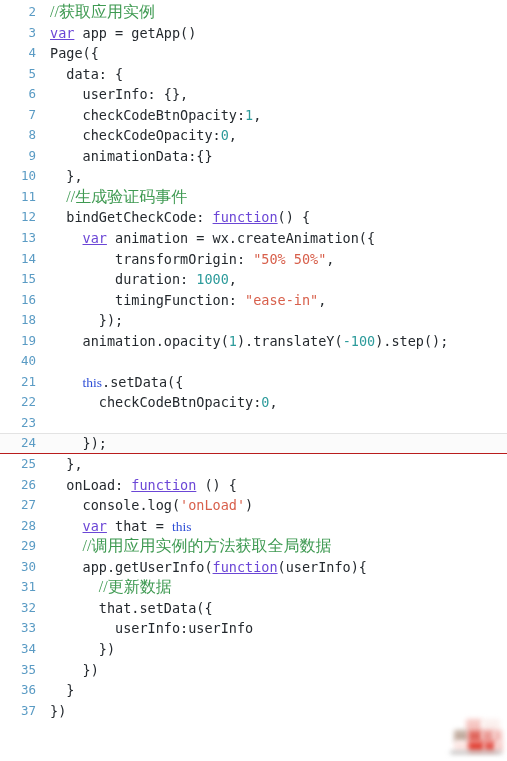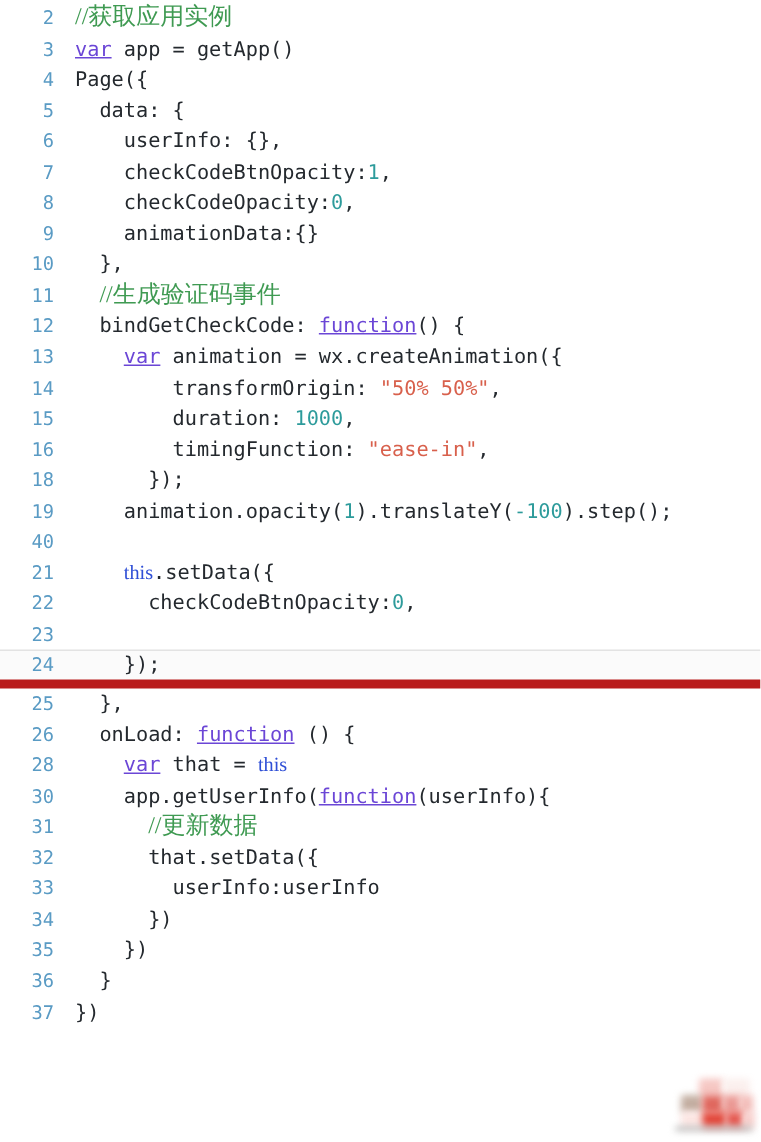--- a/index.html
+++ b/index.html
@@ -28,21 +28,21 @@
     align-items: flex-start;
     height: 20.55px;
     line-height: 20.55px;
     white-space: pre;
     position: relative;
   }
 
   .code-line.current {
     background: #fbfbfb;
     border-top: 1px solid #e3e3e3;
-    border-bottom: 6px solid #b91c1c;
+    border-bottom: 1px solid #b91c1c;
     height: 18.55px;
     line-height: 18.55px;
   }
 
   .gutter {
     flex: 0 0 36px;
     width: 36px;
     text-align: right;
     padding-right: 0px;
     color: #5a9bc4;
@@ -119,21 +119,23 @@
       <div class="code-line"><div class="gutter">16</div><div class="code-text"><span>        </span><span class="tok-plain">timingFunction: </span><span class="tok-string">"ease-in"</span><span class="tok-plain">,</span></div></div>
       <div class="code-line"><div class="gutter">18</div><div class="code-text"><span>      </span><span class="tok-plain">});</span></div></div>
       <div class="code-line"><div class="gutter">19</div><div class="code-text"><span>    </span><span class="tok-plain">animation.opacity(</span><span class="tok-number">1</span><span class="tok-plain">).translateY(</span><span class="tok-number">-100</span><span class="tok-plain">).step();</span></div></div>
       <div class="code-line"><div class="gutter">40</div><div class="code-text"><span></span><span class="tok-plain"></span></div></div>
       <div class="code-line"><div class="gutter">21</div><div class="code-text"><span>    </span><span class="tok-this">this</span><span class="tok-plain">.setData({</span></div></div>
       <div class="code-line"><div class="gutter">22</div><div class="code-text"><span>      </span><span class="tok-plain">checkCodeBtnOpacity:</span><span class="tok-number">0</span><span class="tok-plain">,</span></div></div>
       <div class="code-line"><div class="gutter">23</div><div class="code-text"><span>      </span></div></div>
       <div class="code-line current"><div class="gutter">24</div><div class="code-text"><span>    </span><span class="tok-plain">});</span></div></div>
       <div class="code-line"><div class="gutter">25</div><div class="code-text"><span>  </span><span class="tok-plain">},</span></div></div>
       <div class="code-line"><div class="gutter">26</div><div class="code-text"><span>  </span><span class="tok-plain">onLoad: </span><span class="tok-keyword">function</span><span class="tok-plain"> () {</span></div></div>
+      <div class="code-line"><div class="gutter">27</div><div class="code-text"><span>    </span><span class="tok-plain">console.log(</span><span class="tok-string">'onLoad'</span><span class="tok-plain">)</span></div></div>
       <div class="code-line"><div class="gutter">28</div><div class="code-text"><span>    </span><span class="tok-keyword">var</span><span class="tok-plain"> that = </span><span class="tok-this">this</span></div></div>
+      <div class="code-line"><div class="gutter">29</div><div class="code-text"><span>    </span><span class="cn-comment">//调用应用实例的方法获取全局数据</span></div></div>
       <div class="code-line"><div class="gutter">30</div><div class="code-text"><span>    </span><span class="tok-plain">app.getUserInfo(</span><span class="tok-keyword">function</span><span class="tok-plain">(userInfo){</span></div></div>
       <div class="code-line"><div class="gutter">31</div><div class="code-text"><span>      </span><span class="cn-comment">//更新数据</span></div></div>
       <div class="code-line"><div class="gutter">32</div><div class="code-text"><span>      </span><span class="tok-plain">that.setData({</span></div></div>
       <div class="code-line"><div class="gutter">33</div><div class="code-text"><span>        </span><span class="tok-plain">userInfo:userInfo</span></div></div>
       <div class="code-line"><div class="gutter">34</div><div class="code-text"><span>      </span><span class="tok-plain">})</span></div></div>
       <div class="code-line"><div class="gutter">35</div><div class="code-text"><span>    </span><span class="tok-plain">})</span></div></div>
       <div class="code-line"><div class="gutter">36</div><div class="code-text"><span>  </span><span class="tok-plain">}</span></div></div>
       <div class="code-line"><div class="gutter">37</div><div class="code-text"><span></span><span class="tok-plain">})</span></div></div>
     </div>
 

